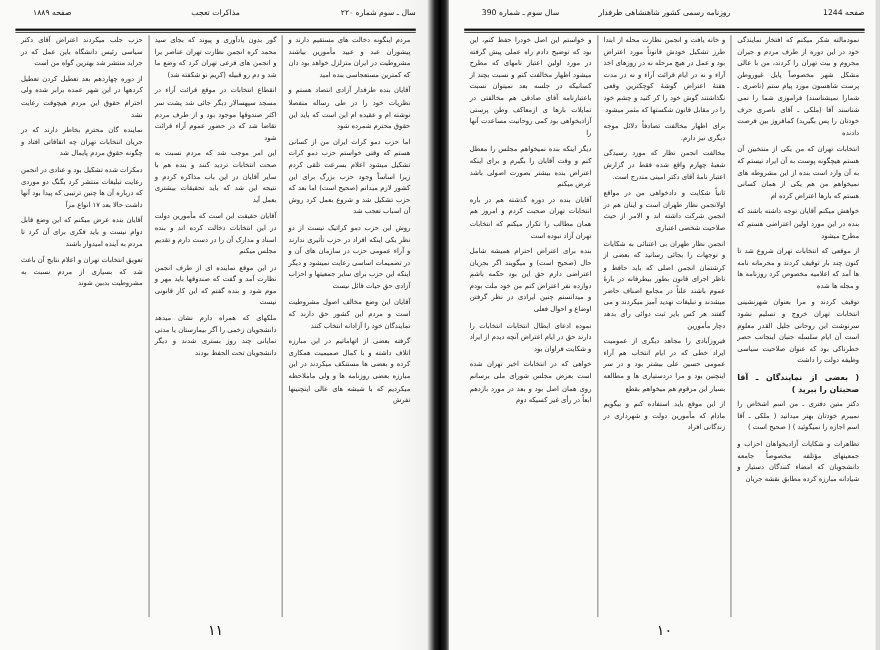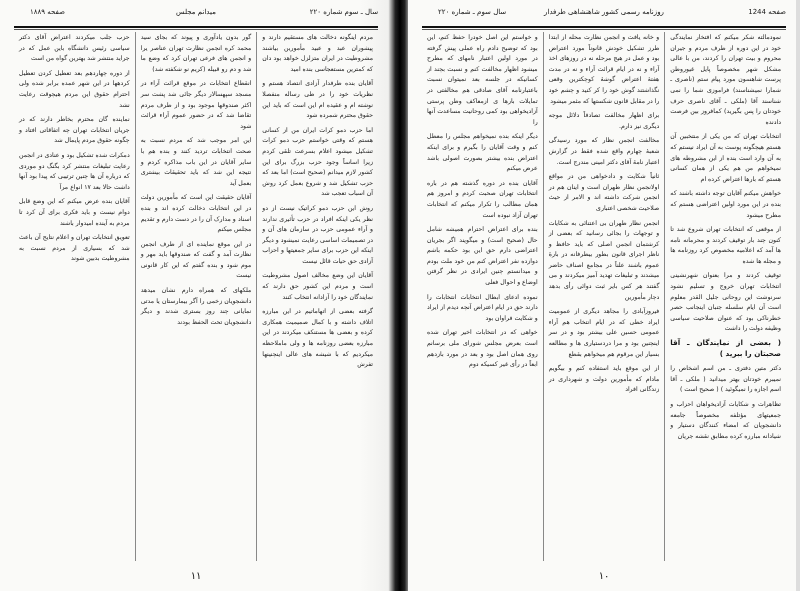--- a/index.html
+++ b/index.html
@@ -14,30 +14,30 @@
   .h-right{right:0;}
   .h-center{left:50%;transform:translateX(-50%);}
   .h-left{left:16px;}
   .rule{position:absolute;top:26px;left:14px;right:14px;height:2px;background:#111;}
   .rule2{position:absolute;top:29px;left:14px;right:14px;height:1px;background:#555;}
   .cols{position:absolute;top:32px;left:14px;right:14px;bottom:30px;display:flex;flex-direction:row-reverse;gap:0;}
   .col{flex:1;direction:rtl;font-size:6.2px;line-height:10.6px;color:#1a1a1a;padding:0 5px;text-align:justify;overflow:hidden;border-left:1px solid #888;}
   .col:last-child{border-left:none;}
   .col p{margin:0 0 4px 0;}
   .col .bold{font-weight:bold;font-size:7.2px;}
-  .pagenum{position:absolute;bottom:10px;left:50%;transform:translateX(-50%);font-size:10px;color:#111;}
+  .pagenum{position:absolute;bottom:10px;left:50%;transform:translateX(-50%);font-size:13px;color:#111;}
   .edge-right{position:absolute;top:0;right:0;width:4px;height:591px;background:#ddd;}
 </style>
 </head>
 <body>
 
 <div class="page left">
   <div class="header">
     <span class="h-right">سال ـ سوم شماره ۲۲۰</span>
-    <span class="h-center">میدانم مجلس</span>
+    <span class="h-center">مذاکرات تعجب</span>
     <span class="h-left">صفحه ۱۸۸۹</span>
   </div>
   <div class="rule"></div>
   <div class="rule2"></div>
   <div class="cols">
     <div class="col">
       <p>مردم اینگونه دخالت های مستقیم دارند و پیشوران عبد و عبید مأمورین بیاشند مشروطیت در ایران متزلزل خواهد بود دان که کمترین مستعجاسی بنده امید</p>
       <p>آقایان بنده طرفدار آزادی انتصاد هستم و نظریات خود را در طی رساله منفصلا نوشته ام و عقیده ام این است که باید این حقوق محترم شمرده شود</p>
       <p>اما حزب دمو کرات ایران من از کسانی هستم که وقتی خواستم حزب دمو کرات تشکیل میشود اعلام بسرعت تلقی کردم زیرا اساساً وجود حزب بزرگ برای این کشور لازم میدانم (صحیح است) اما بعد که حزب تشکیل شد و شروع بعمل کرد روش آن اسباب تعجب شد</p>
       <p>روش این حزب دمو کراتیک نیست از دو نظر یکی اینکه افراد در حزب تأثیری ندارند و آراء عمومی حزب در سازمان های آن و در تصمیمات اساسی رعایت نمیشود و دیگر اینکه این حزب برای سایر جمعیتها و احزاب آزادی حق حیات قائل نیست</p>
@@ -64,21 +64,21 @@
   <div class="pagenum">۱۱</div>
 </div>
 
 <div class="spine-shadow"></div>
 <div class="spine"></div>
 
 <div class="page right">
   <div class="header">
     <span class="h-right">صفحه 1244</span>
     <span class="h-center">روزنامه رسمی کشور شاهنشاهی طرفدار</span>
-    <span class="h-left">سال سوم ـ شماره ۲۲۰</span>
+    <span class="h-left">سال سوم ـ شماره 390</span>
   </div>
   <div class="rule"></div>
   <div class="rule2"></div>
   <div class="cols">
     <div class="col">
       <p>نمودمالته شکر میکنم که افتخار نمایندگی خود در این دوره از طرف مردم و جیران محروم و بیت تهران را کردند، من با عالی مشکل شهر مخصوصاً پایل غیوروطن پرست شاهسون مورد پیام ستم (ناصری ـ شمارا نمیشناسند) فراموزی شما را نمی شناسند آقا (ملکی ـ آقای ناصری حرف خودتان را پس بگیرید) کمافروز بین فرصت دادنده</p>
       <p>انتخابات تهران که من یکی از منتخبین آن هستم هیچگونه پوست به آن ایراد نیستم که به آن وارد است بنده از این مشروطه های نمیخواهم من هم یکی از همان کسانی هستم که بارها اعتراض کرده ام</p>
       <p>خواهش میکنم آقایان توجه داشته باشند که بنده در این مورد اولین اعتراضی هستم که مطرح میشود</p>
       <p>از موقعی که انتخابات تهران شروع شد تا کنون چند بار توقیف کردند و محرمانه نامه ها آمد که اعلامیه مخصوص کرد روزنامه ها و مجله ها شده</p>
       <p>توقیف کردند و مرا بعنوان شهرنشینی انتخابات تهران خروج و تسلیم نشود سرنوشت این روحانی جلیل القدر معلوم است آن ایام سلسله جنبان اینجانب حصر خطرناکی بود که عنوان صلاحیت سیاسی وظیفه دولت را داشت</p>

